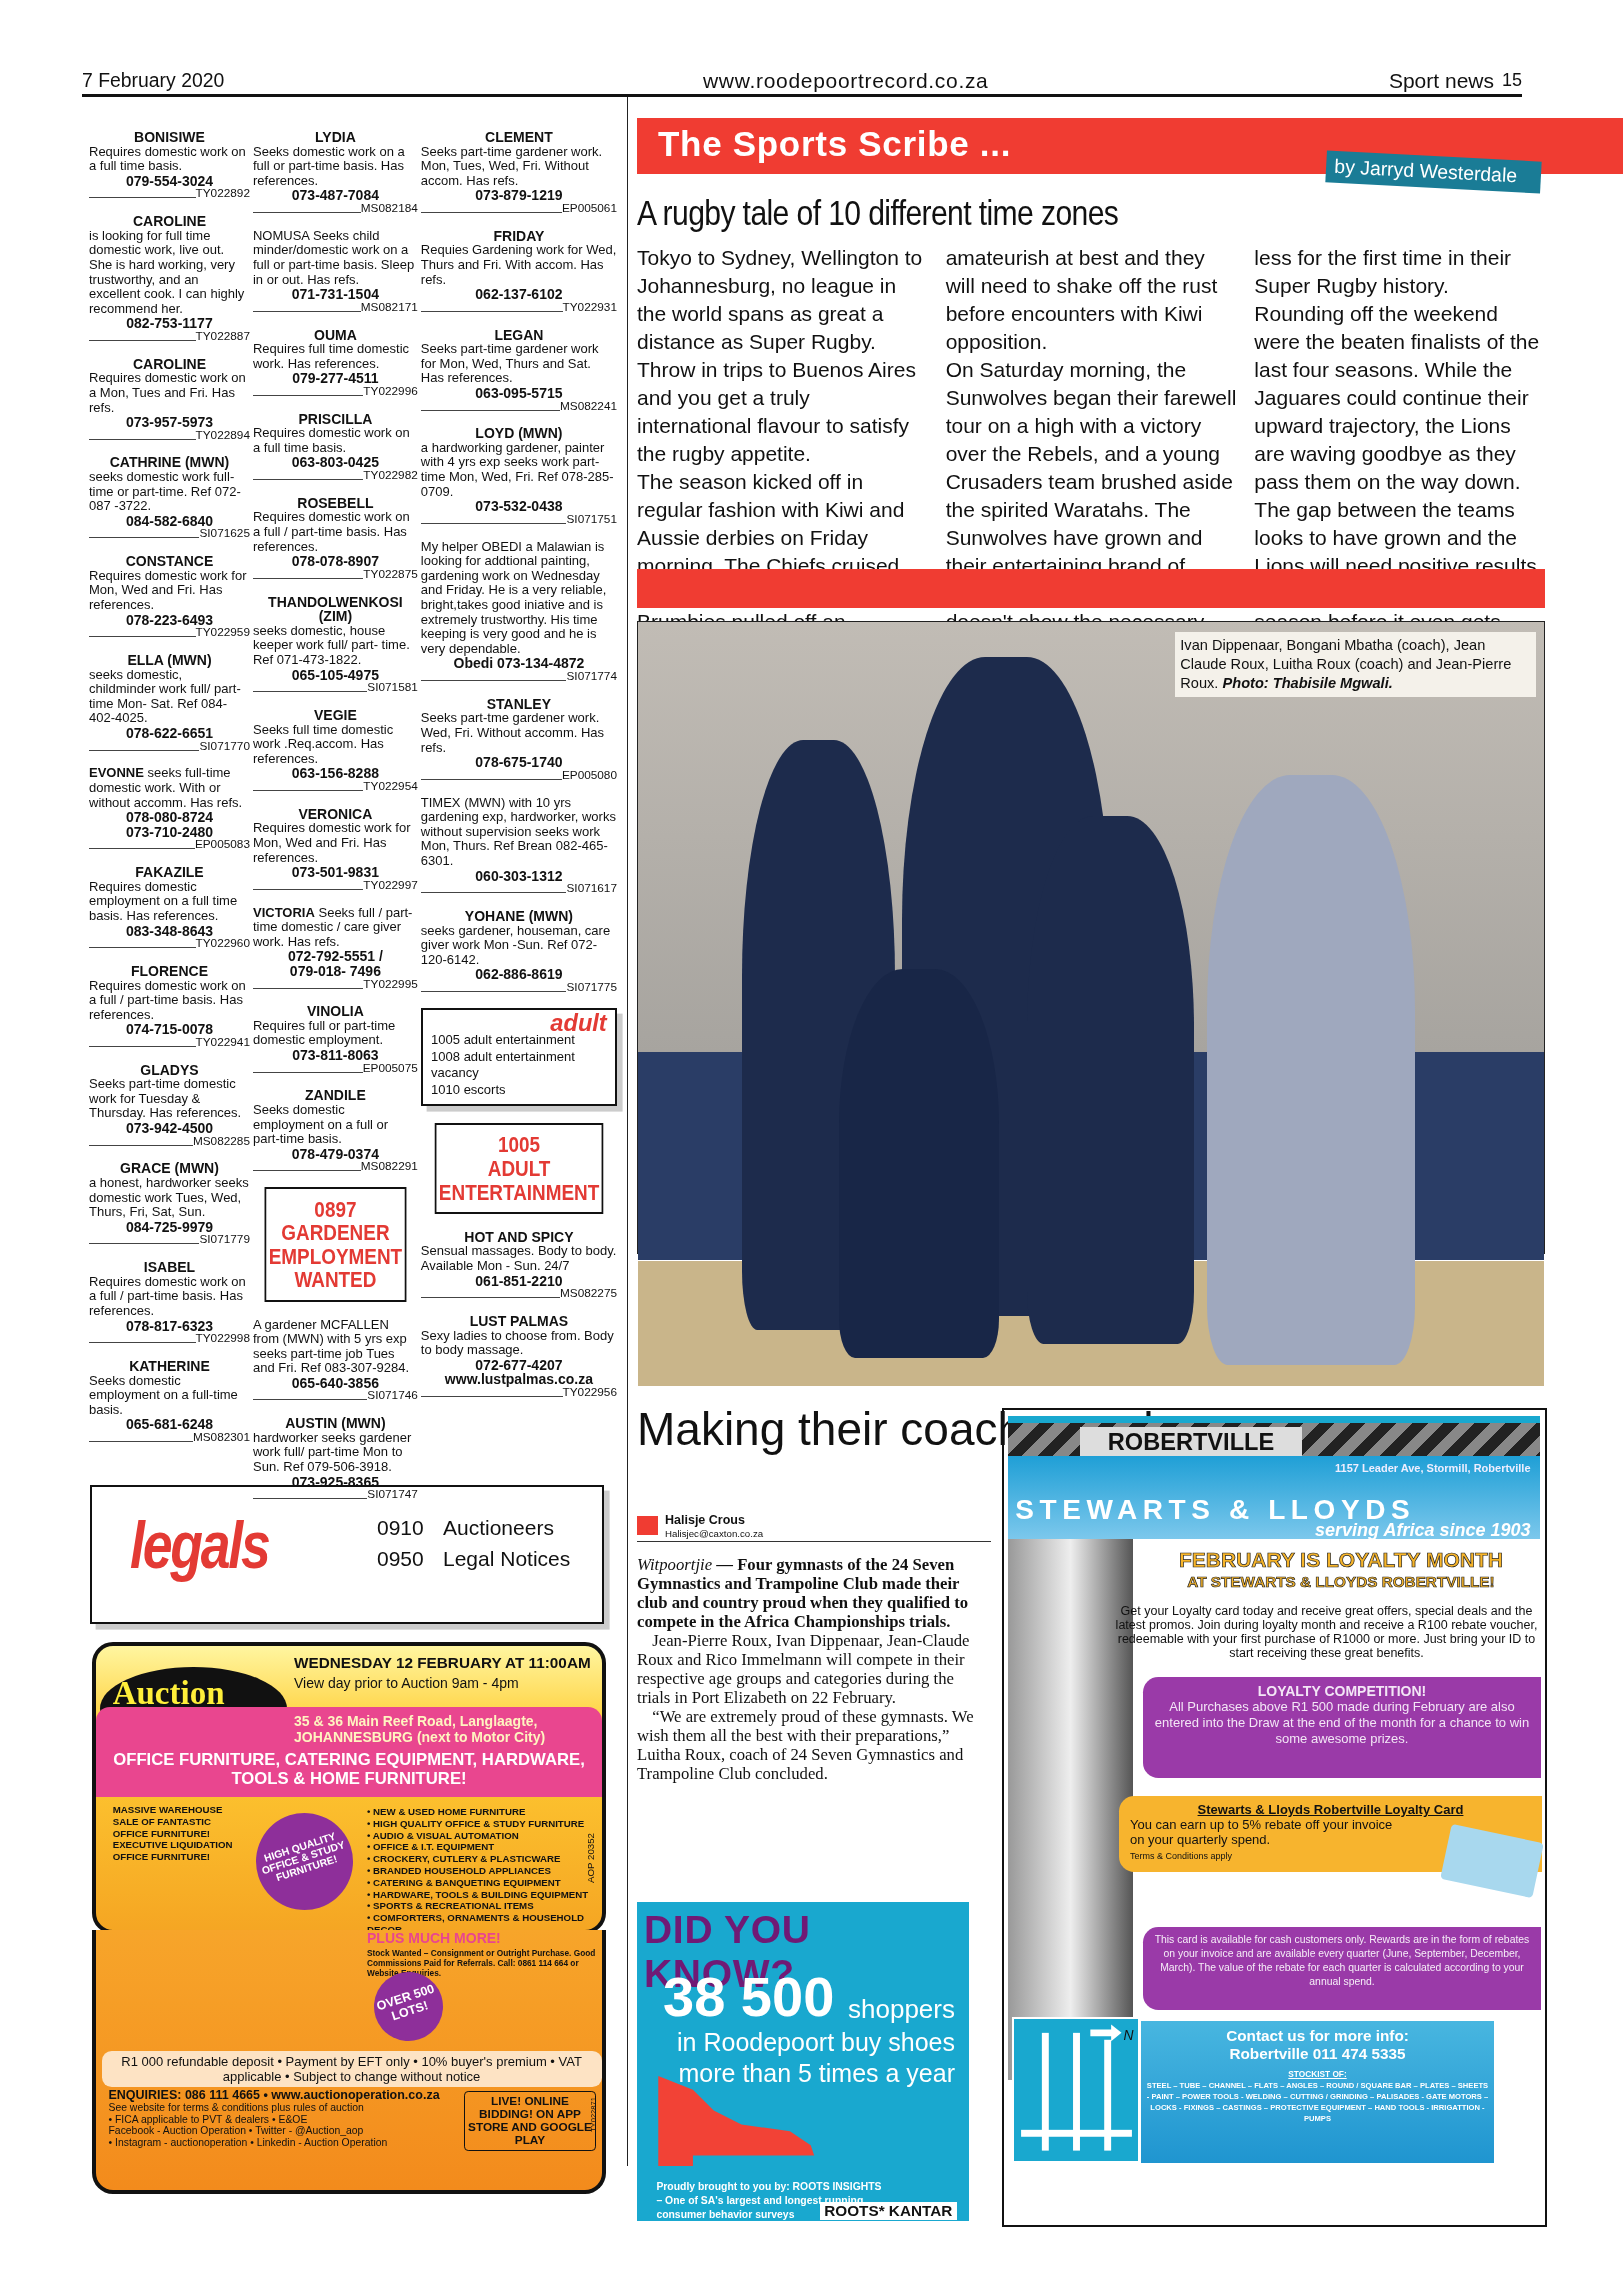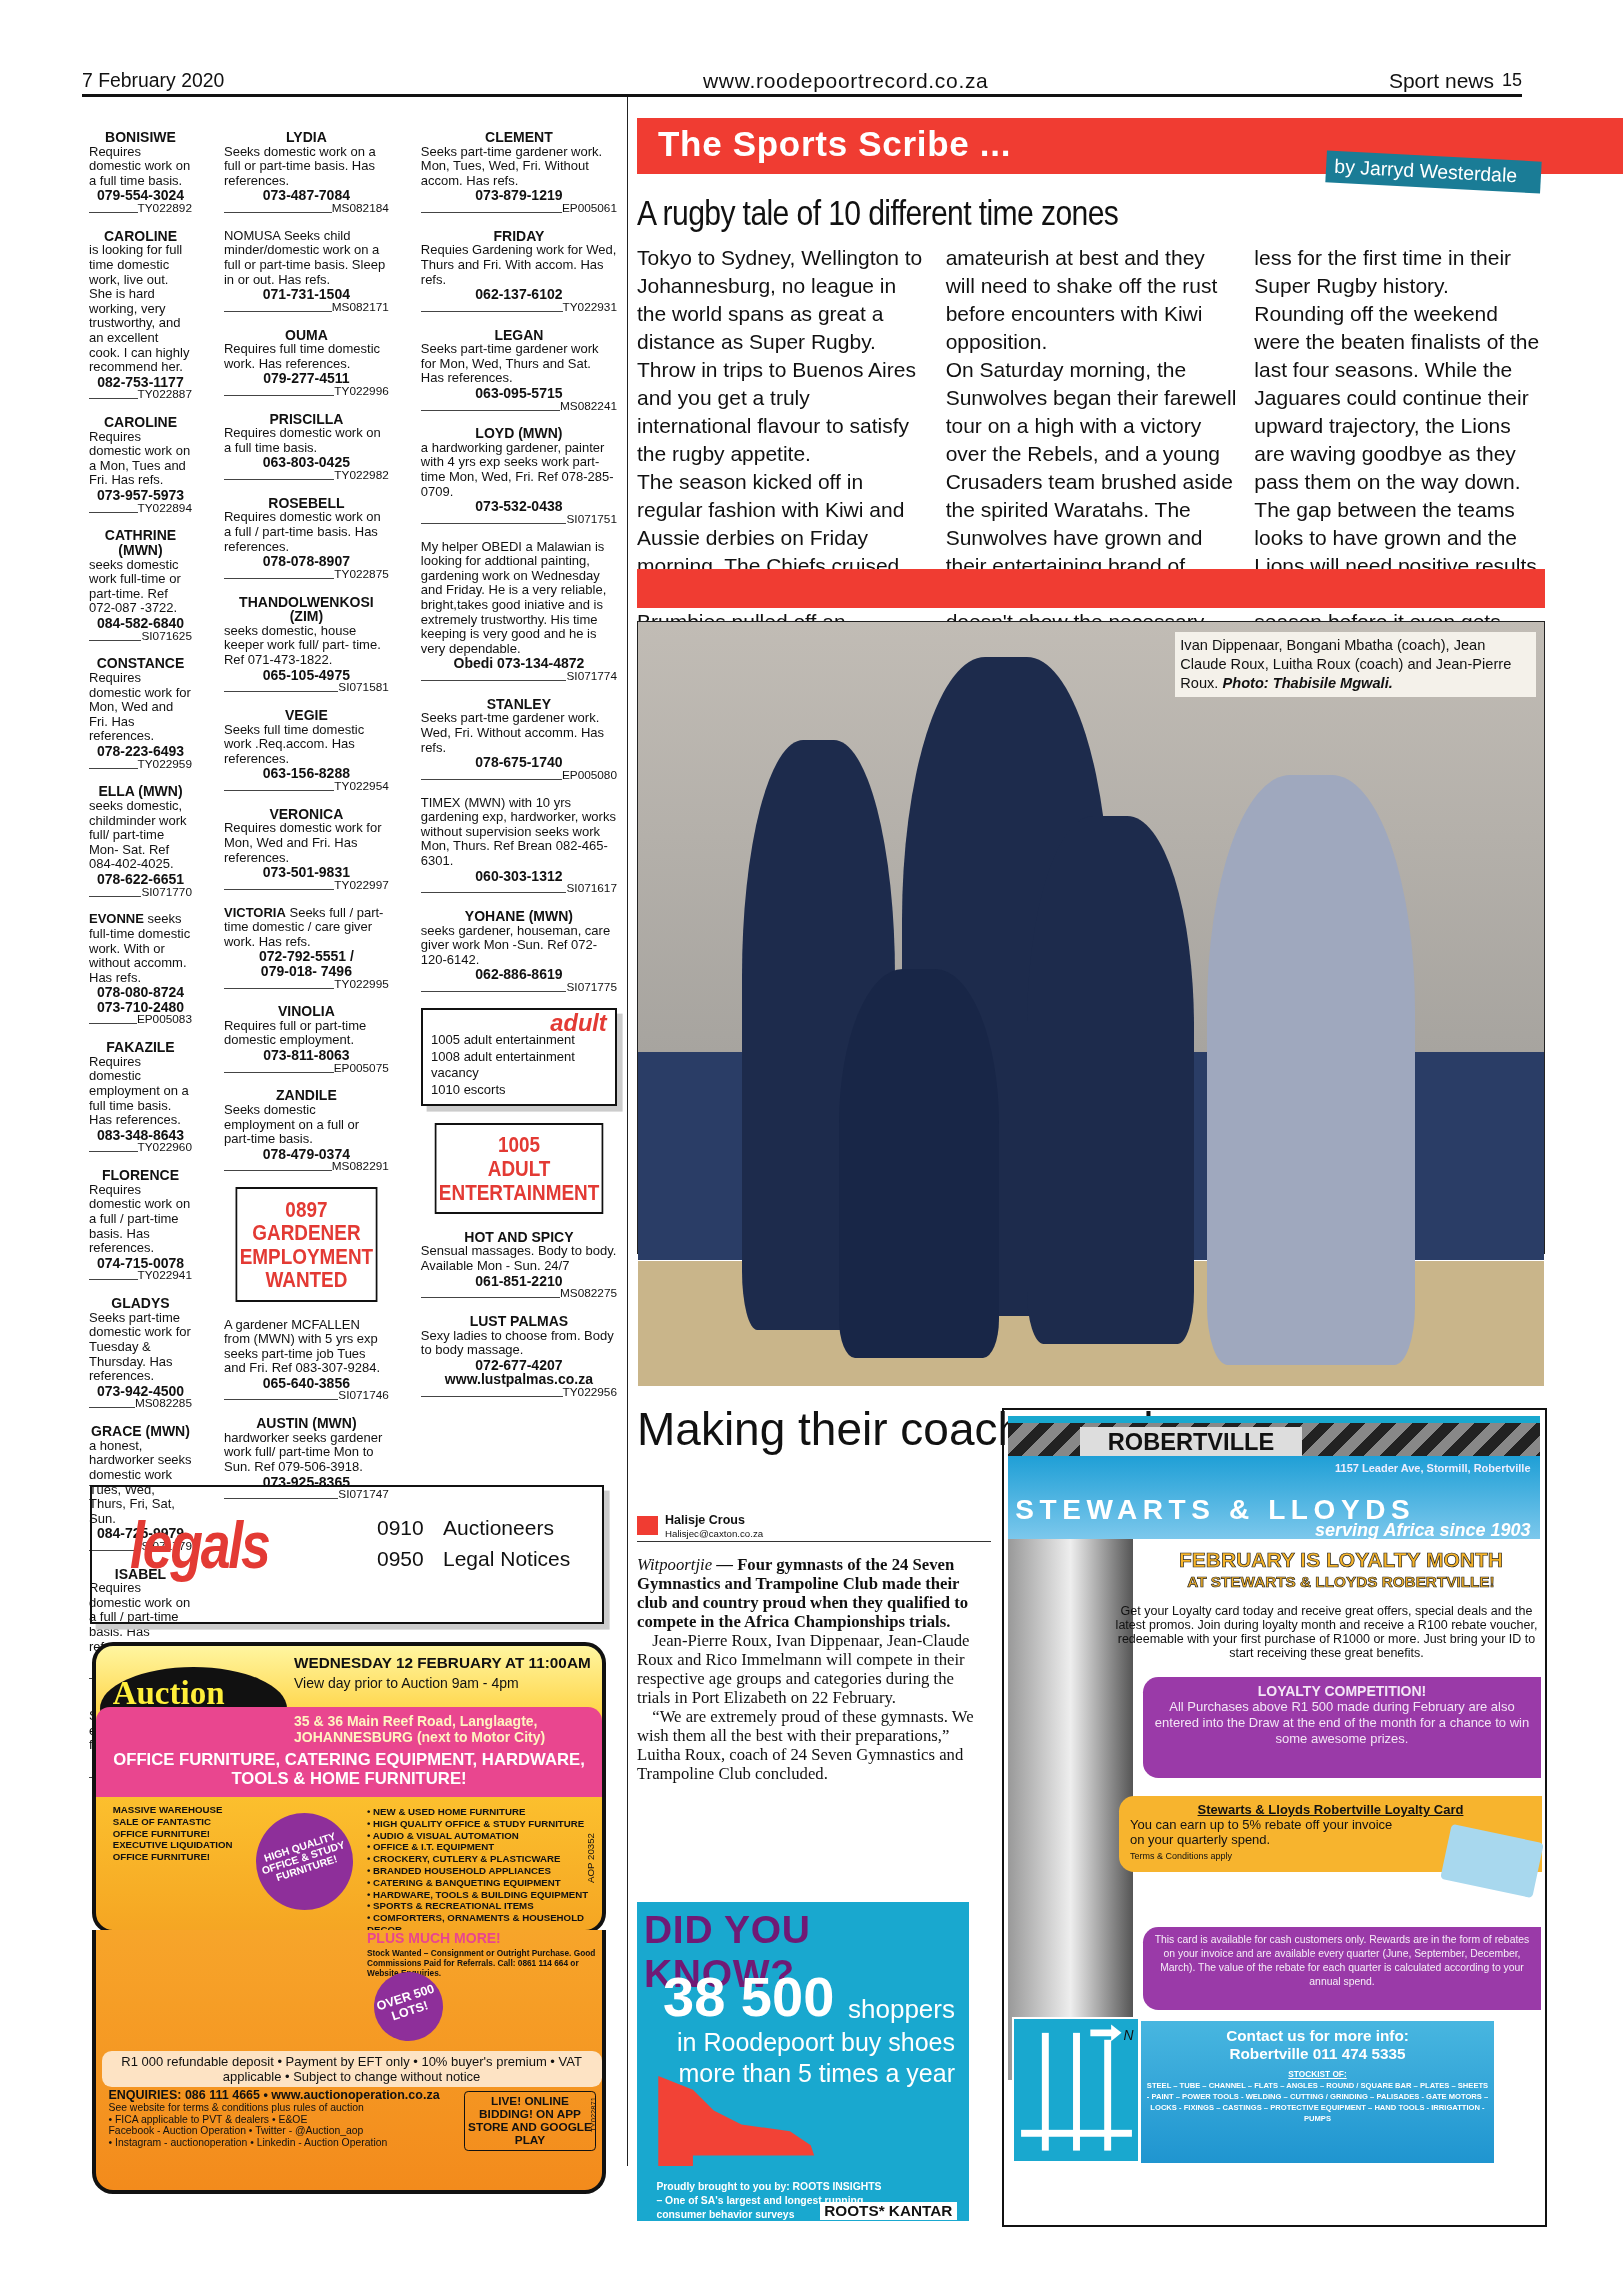--- a/index.html
+++ b/index.html
@@ -3,21 +3,21 @@
 <meta charset="utf-8">
 <style>
 *{box-sizing:border-box;margin:0;padding:0}
 body{width:1624px;height:2295px;background:#fff;font-family:"Liberation Sans",sans-serif;color:#111;position:relative;overflow:hidden}
 .hdr{position:absolute;left:82px;top:69px;width:1440px;height:28px;border-bottom:3.5px solid #111}
 .hdr .date{position:absolute;left:0;top:0;font-size:19.4px}
 .hdr .url{position:absolute;left:621px;top:0;font-size:21px;letter-spacing:0.7px}
 .hdr .sec{position:absolute;right:28px;top:0;font-size:21px}
 .hdr .pg{position:absolute;right:0;top:1.4px;font-size:18px}
 .vrule{position:absolute;left:627px;top:97px;width:1.4px;height:2069px;background:#222}
-.classified{position:absolute;left:89px;top:130px;width:528px;display:grid;grid-template-columns:1fr 1fr 1fr;column-gap:32px}
+.classified{position:absolute;left:89px;top:130px;width:528px;display:grid;grid-template-columns:1fr 1fr 1fr;column-gap:3px}
 .col{display:flex;flex-direction:column}
 .ad{font-size:13px;line-height:14.6px;margin-bottom:14px}
 .ad .nm{font-weight:bold;text-align:center;font-size:14px}
 .ad .tx{}
 .ad .ph{font-weight:bold;text-align:center;font-size:14px}
 .ad .ref{display:flex;align-items:flex-end;font-size:11.8px;line-height:11.8px}
 .ad .ref .ln{flex:1;height:0.7px;background:#444;margin-bottom:2.1px}
 .ad .inl{font-weight:bold}
 .cat-box{border:2.8px solid #111;text-align:center;color:#e33a34;font-family:"Liberation Sans Narrow","Liberation Sans",sans-serif;font-weight:bold;font-size:22px;line-height:23.6px;padding:8.3px 2.8px;margin-bottom:15.3px;transform:scaleX(.86)}
 .adult-box{border:2.8px solid #111;box-shadow:5.6px 5.6px 0 #ccc;padding:5.6px 8.3px;margin-bottom:16.7px;font-size:13px;line-height:16.7px}

